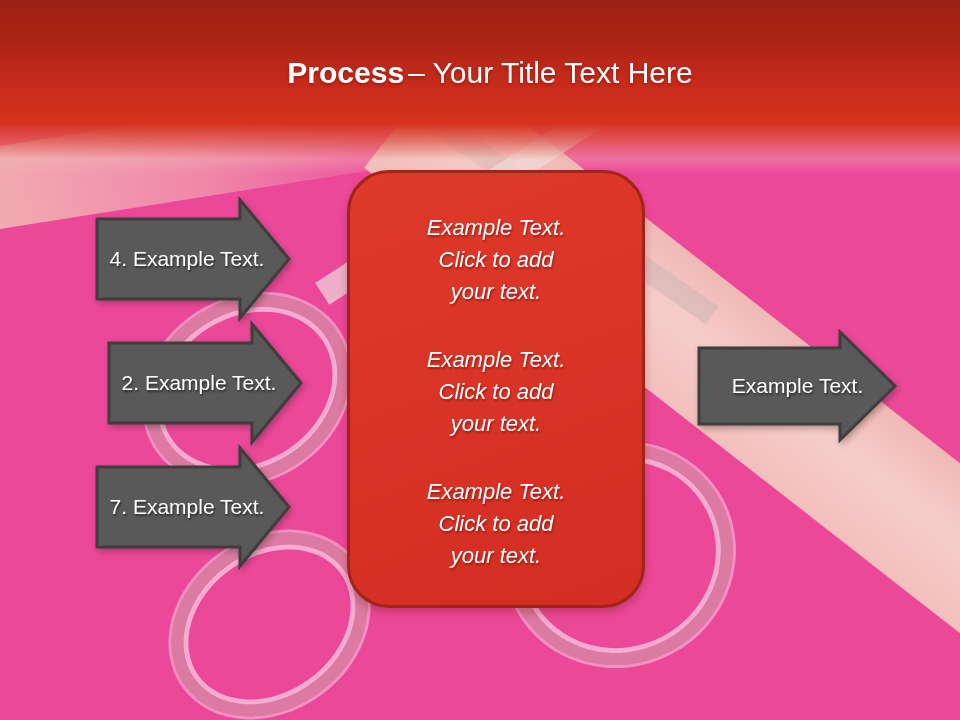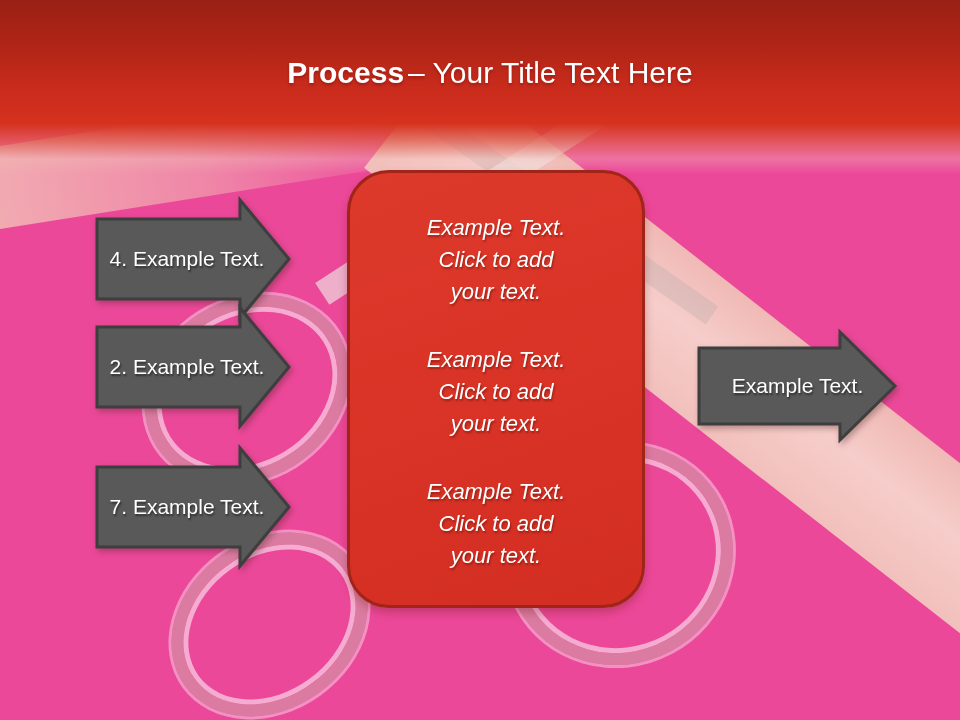--- a/index.html
+++ b/index.html
@@ -109,21 +109,21 @@
     <span class="title-bold">Process</span><span class="title-rest">– Your Title Text Here</span>
   </div>
 
   <div class="step-arrow" style="top:197px;">
     <svg viewBox="0 0 197 124">
       <polygon points="2,22 145,22 145,3 194,62 145,121 145,102 2,102" fill="#595959" stroke="#3e3e3e" stroke-width="3" stroke-linejoin="miter"></polygon>
     </svg>
     <div class="arrow-label">4. Example Text.</div>
   </div>
 
-  <div class="step-arrow" style="top:305px;">
+  <div class="step-arrow" style="top:321px;margin-left:12px;">
     <svg viewBox="0 0 197 124">
       <polygon points="2,22 145,22 145,3 194,62 145,121 145,102 2,102" fill="#595959" stroke="#3e3e3e" stroke-width="3" stroke-linejoin="miter"></polygon>
     </svg>
     <div class="arrow-label">2. Example Text.</div>
   </div>
 
   <div class="step-arrow" style="top:445px;">
     <svg viewBox="0 0 197 124">
       <polygon points="2,22 145,22 145,3 194,62 145,121 145,102 2,102" fill="#595959" stroke="#3e3e3e" stroke-width="3" stroke-linejoin="miter"></polygon>
     </svg>

